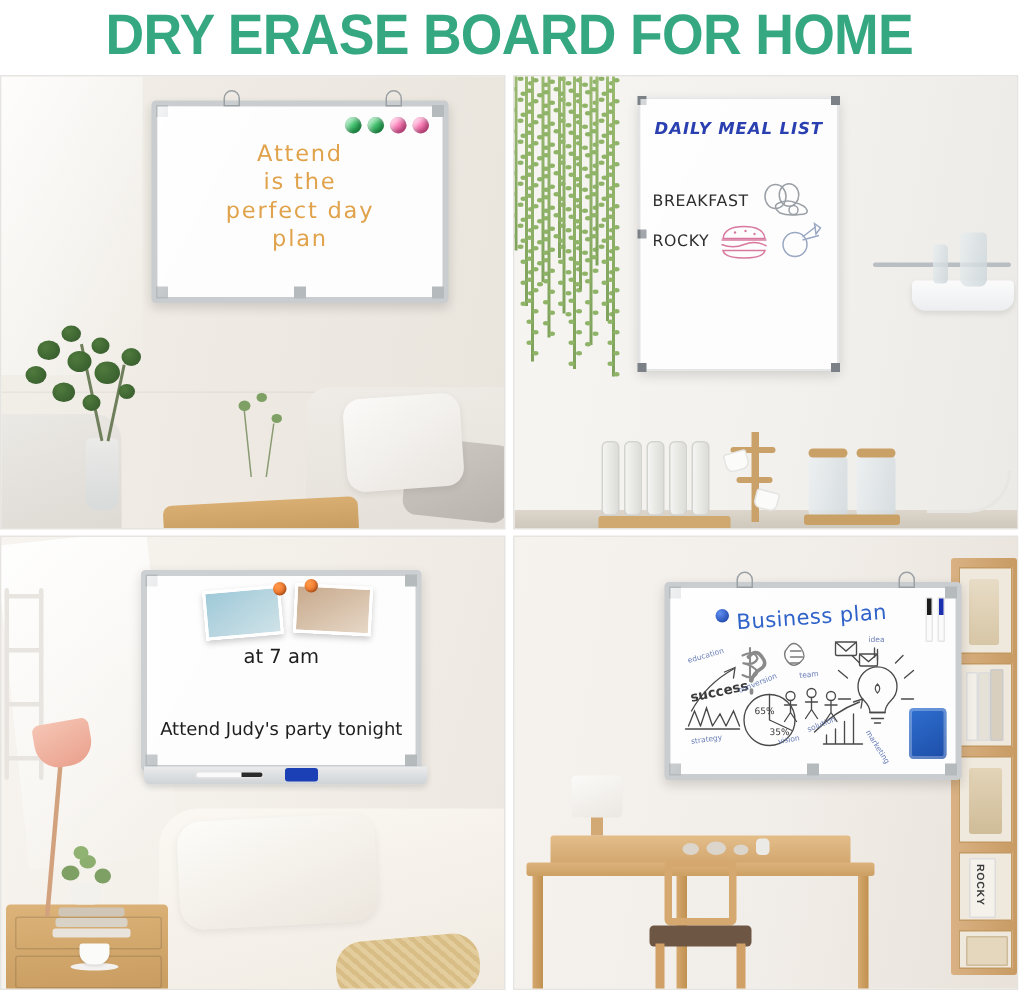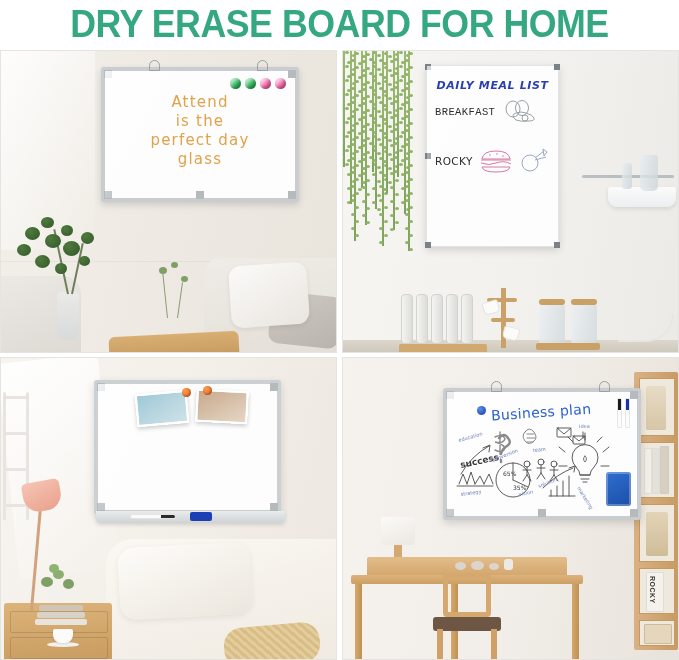--- a/index.html
+++ b/index.html
@@ -70,21 +70,21 @@
   .board2{position:absolute;left:83px;top:14px;width:133px;height:182px;background:#fdfdfd;
      box-shadow:0 3px 8px rgba(0,0,0,.15);border:1px solid #e2e4e6;box-sizing:border-box;}
   .board2::after{content:"";position:absolute;inset:0;
      background:linear-gradient(120deg,rgba(255,255,255,.7),rgba(255,255,255,0) 40%);}
   .clip{position:absolute;width:6px;height:6px;background:#7b8187;}
   .meal-title{position:absolute;left:0;right:0;top:13px;text-align:center;
      font-family:"DejaVu Sans",sans-serif;font-style:italic;font-weight:bold;
      color:#2a3fb0;font-size:11px;letter-spacing:.6px;z-index:2;}
   .meal-row{position:absolute;left:8px;display:flex;align-items:center;gap:6px;z-index:2;
      font-family:"DejaVu Sans",sans-serif;font-size:10.5px;color:#2c2c2c;letter-spacing:.4px;}
-  .r1{top:34px;font-family:Liberation Mono, monospace;} .r2{top:82px;} .r3{top:128px;}
+  .r1{top:56px;} .r2{top:82px;} .r3{top:128px;}
   .doodle{flex:0 0 auto;}
   .shelf{position:absolute;right:4px;top:110px;width:96px;height:46px;}
   .shelf-bar{position:absolute;left:4px;top:14px;width:92px;height:3px;background:#b9bec2;border-radius:2px;}
   .shelf-tray{position:absolute;left:30px;top:26px;width:68px;height:20px;
      background:linear-gradient(180deg,#fbfbfb,#eceef0);border-radius:3px 3px 9px 9px;box-shadow:0 2px 4px rgba(0,0,0,.1);}
   .bottle{position:absolute;background:linear-gradient(100deg,rgba(232,238,240,.75),rgba(205,214,218,.85));border-radius:3px;}
   .dishrack{position:absolute;left:56px;bottom:-2px;width:88px;height:64px;}
   .plate{position:absolute;bottom:10px;width:12px;height:50px;border-radius:4px;
      background:linear-gradient(90deg,#f4f4f2,#dcdcd8);border:1px solid #d2d2cf;box-sizing:border-box;}
   .rackbase{position:absolute;left:0;bottom:0;width:88px;height:10px;background:#cfa96f;border-radius:2px;}
@@ -238,21 +238,21 @@
           <span class="mag" style="background:radial-gradient(circle at 33% 30%,#56d07f,#119c43);"></span>
           <span class="mag" style="background:radial-gradient(circle at 33% 30%,#56d07f,#119c43);"></span>
           <span class="mag" style="background:radial-gradient(circle at 33% 30%,#ff96c6,#e93e8d);"></span>
           <span class="mag" style="background:radial-gradient(circle at 33% 30%,#ff96c6,#e93e8d);"></span>
         </div>
 
         <div class="note1">
           <div>Attend</div>
           <div>is the</div>
           <div>perfect day</div>
-          <div>glass</div>
+          <div>plan</div>
         </div>
       </div>
     </div>
 
     <div class="panel p2">
       <div class="vineband" id="vineband">
           <span class="vine" style="left: 0px; height: 120px;"></span>
           <span class="vleaf" style="left: 1.6px; top: 0px;"></span>
           <span class="vleaf" style="left: -3px; top: 7px;"></span>
           <span class="vleaf" style="left: 1.6px; top: 14px;"></span>
@@ -682,21 +682,23 @@
         <span class="corner c-tr"></span>
         <span class="corner c-bl"></span>
         <span class="corner c-br"></span>
 
         <div class="photo ph1"></div>
         <span class="pin" style="left:84px;top:4px;"></span>
         <div class="photo ph2"></div>
         <span class="pin" style="left:105px;top:2px;"></span>
 
         <div class="note3">
-        </div>
+          <div>at 7 am</div>
+        </div>
+        <div class="note3b">Attend Judy's party tonight</div>
 
         <div class="tray">
           <span class="marker">
               <i class="marker-cap"></i>
             </span>
           <span class="eraser-b"></span>
         </div>
       </div>
     </div>
 

